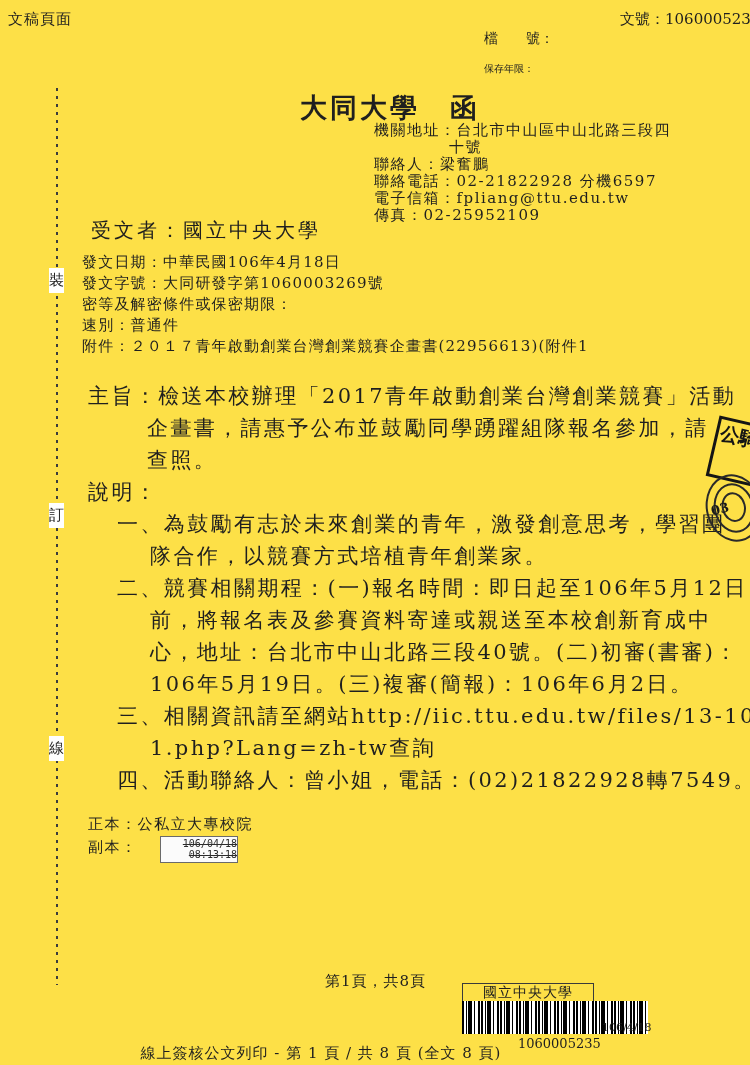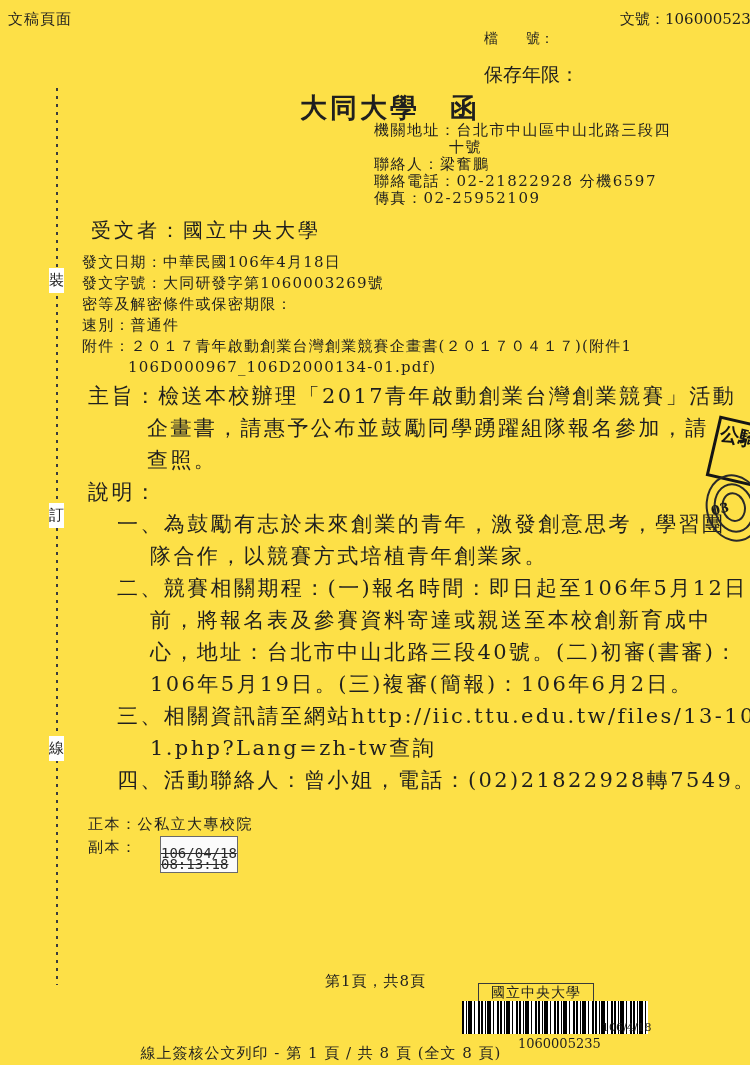--- a/index.html
+++ b/index.html
@@ -6,21 +6,21 @@
   .page{
     position:relative;width:750px;height:1065px;background:#fde047;overflow:hidden;
     font-family:"DejaVu Serif","Liberation Serif",serif;color:#1f1f1f;
   }
   .abs{position:absolute;white-space:nowrap;}
 
   
   .draft-label{left:8px;top:10px;font-size:15px;letter-spacing:1px;}
   .doc-no{left:620px;top:10px;font-size:15px;}
   .file-no{left:484px;top:30px;font-size:14px;}
-  .retention{left:484px;top:62px;font-size:19px;}
+  .retention{left:484px;top:62px;font-size:10px;}
 
   
   .title{left:300px;top:90px;font-size:27px;letter-spacing:3px;font-weight:bold;}
   .contact-block{left:374px;top:122px;font-size:15px;line-height:17px;letter-spacing:1.5px;}
   .contact-block .wrap2{padding-left:75px;}
 
   .recipient{left:91px;top:217px;font-size:20px;letter-spacing:3px;}
 
   .meta-block{left:82px;top:252px;font-size:15px;line-height:21px;letter-spacing:1.2px;}
   .meta-block .att2{padding-left:46px;}
@@ -29,22 +29,22 @@
   .body-block{left:88px;top:380px;font-size:21px;line-height:32px;letter-spacing:2.4px;}
   .body-block .cont{padding-left:59px;}
   .body-block .item{padding-left:29px;}
   .body-block .itemcont{padding-left:62px;}
 
   .copies-original{left:88px;top:815px;font-size:15px;letter-spacing:1.5px;}
   .copies-cc{left:88px;top:838px;font-size:15px;letter-spacing:1.5px;}
   .receive-stamp{
     left:160px;top:836px;width:76px;height:24px;border:1px solid #6a6a6a;
     font-family:"DejaVu Sans Mono","Liberation Mono",monospace;
-    font-size:14px;line-height:11px;text-align:left;color:#2c2c2c;
-    text-decoration:line-through;background:#fbfbfb;padding-top:11px;
+    font-size:10px;line-height:11px;text-align:right;color:#2c2c2c;
+    text-decoration:line-through;background:#fbfbfb;padding-top:1px;
   }
 
   
   .bind-line{left:56px;top:88px;width:2px;height:897px;
     background:repeating-linear-gradient(180deg,#3c3c3c 0 3px,transparent 3px 8px);}
   .bind-char{left:49px;font-size:15px;background:#ffffff;padding:3px 0;color:#222;}
   .bind-zhuang{top:268px;}
   .bind-ding{top:503px;}
   .bind-xian{top:736px;}
 
@@ -62,22 +62,22 @@
     border:2px solid #2a2a2a;border-radius:50%;}
   .round-seal .inner2{position:absolute;left:14px;top:16px;width:20px;height:26px;
     border:2px solid #2a2a2a;border-radius:50%;}
   .round-seal .digits{position:absolute;left:3px;top:22px;font-size:13px;font-weight:bold;color:#1a1a1a;}
 
   
   .footer-file{left:40px;top:1006px;font-size:15px;}
   .footer-page{left:325px;top:972px;font-size:15px;letter-spacing:1px;}
   .footer-print{left:0;top:1044px;width:642px;text-align:center;font-size:15px;letter-spacing:1px;}
   .barcode-block{left:462px;top:983px;width:190px;height:66px;}
-  .barcode-label{position:absolute;left:16px;top:0;height:17px;line-height:17px;
-    border:1px solid #3a3a3a;border-bottom:none;padding:0 12px;font-size:14px;letter-spacing:1px;text-align:right;}
+  .barcode-label{position:absolute;left:0;top:0;height:17px;line-height:17px;
+    border:1px solid #3a3a3a;border-bottom:none;padding:0 20px;font-size:14px;letter-spacing:1px;text-align:right;}
   .barcode-bars{position:absolute;left:0;top:18px;width:186px;height:33px;
     background:repeating-linear-gradient(90deg,#000 0 2px,#fff 2px 4px,#000 4px 5px,#fff 5px 6px,#000 6px 10px,#fff 10px 12px,#000 12px 13px,#fff 13px 16px,#000 16px 18px,#fff 18px 19px);}
   .barcode-number{position:absolute;left:56px;top:53px;font-size:13px;}
   .barcode-date{position:absolute;left:140px;top:38px;font-size:11px;}
 </style>
 </head>
 <body>
 
 <div class="page">
 
@@ -85,32 +85,32 @@
   <div class="abs doc-no">文號：1060005235</div>
   <div class="abs file-no">檔　　號：</div>
   <div class="abs retention">保存年限：</div>
 
   <div class="abs title">大同大學　函</div>
   <div class="abs contact-block">
     <div>機關地址：台北市中山區中山北路三段四</div>
     <div class="wrap2">十號</div>
     <div>聯絡人：梁奮鵬</div>
     <div>聯絡電話：02-21822928 分機6597</div>
+    <div>電子信箱：fpliang@ttu.edu.tw</div>
     <div>傳真：02-25952109</div>
   </div>
 
   <div class="abs recipient">受文者：國立中央大學</div>
 
   <div class="abs meta-block">
     <div>發文日期：中華民國106年4月18日</div>
     <div>發文字號：大同研發字第1060003269號</div>
     <div>密等及解密條件或保密期限：</div>
     <div>速別：普通件</div>
-    <div>附件：２０１７青年啟動創業台灣創業競賽企畫書(２０１７０４１７)(附件1</div>
-    <div class="att2">106D000967_106D2000134-01.pdf)</div>
+    <div>附件：２０１７青年啟動創業台灣創業競賽企畫書(22956613)(附件1</div>
   </div>
 
   <div class="abs body-block">
     <div>主旨：檢送本校辦理「2017青年啟動創業台灣創業競賽」活動</div>
     <div class="cont">企畫書，請惠予公布並鼓勵同學踴躍組隊報名參加，請</div>
     <div class="cont">查照。</div>
     <div>說明：</div>
     <div class="item">一、為鼓勵有志於未來創業的青年，激發創意思考，學習團</div>
     <div class="itemcont">隊合作，以競賽方式培植青年創業家。</div>
     <div class="item">二、競賽相關期程：(一)報名時間：即日起至106年5月12日</div>

